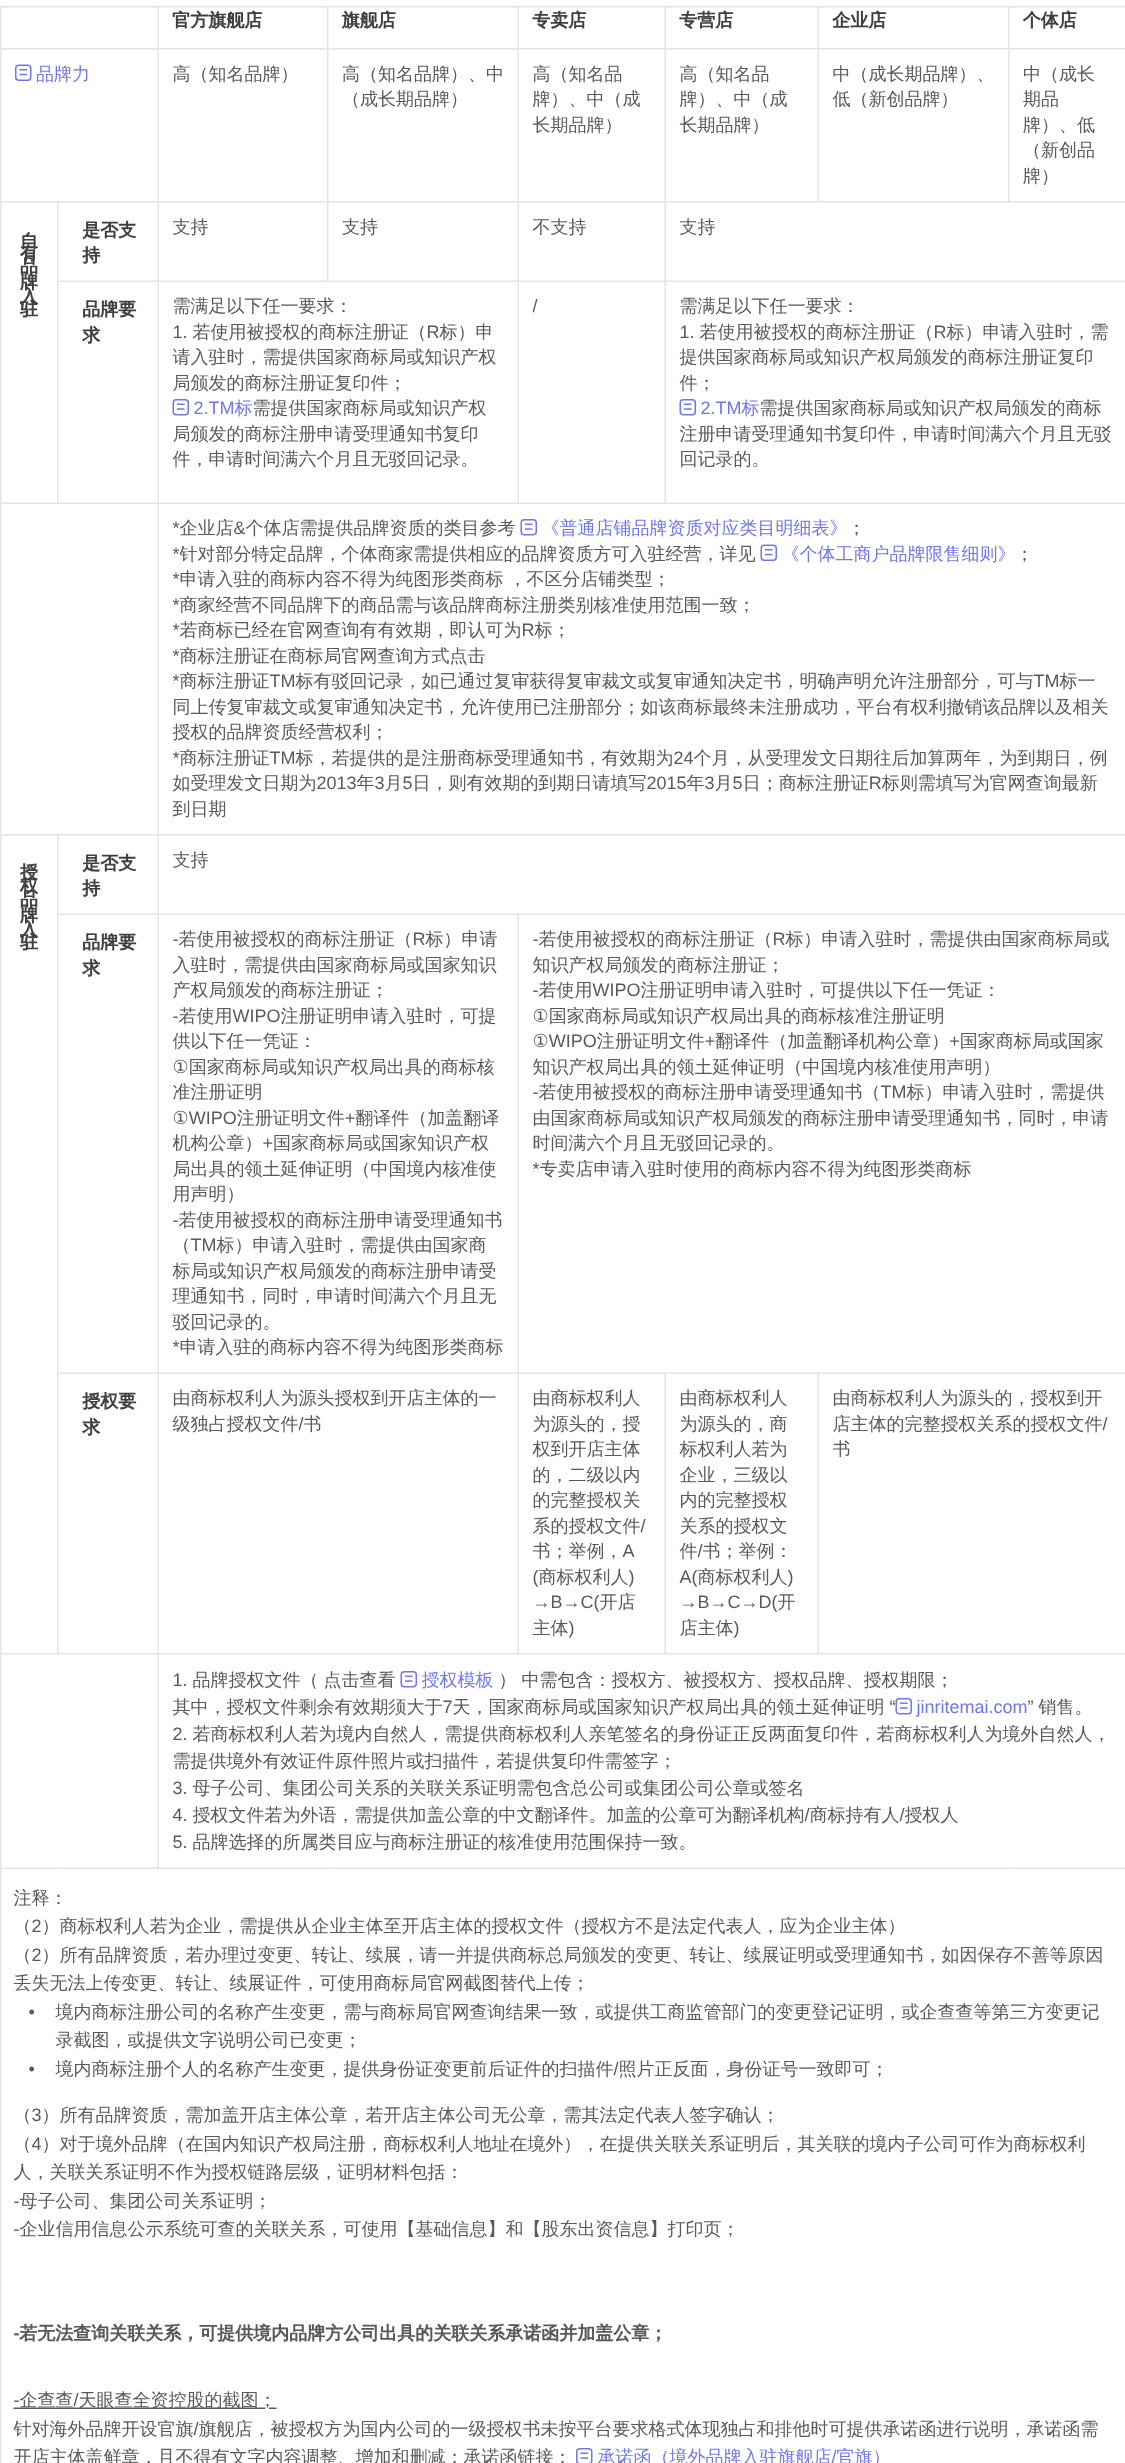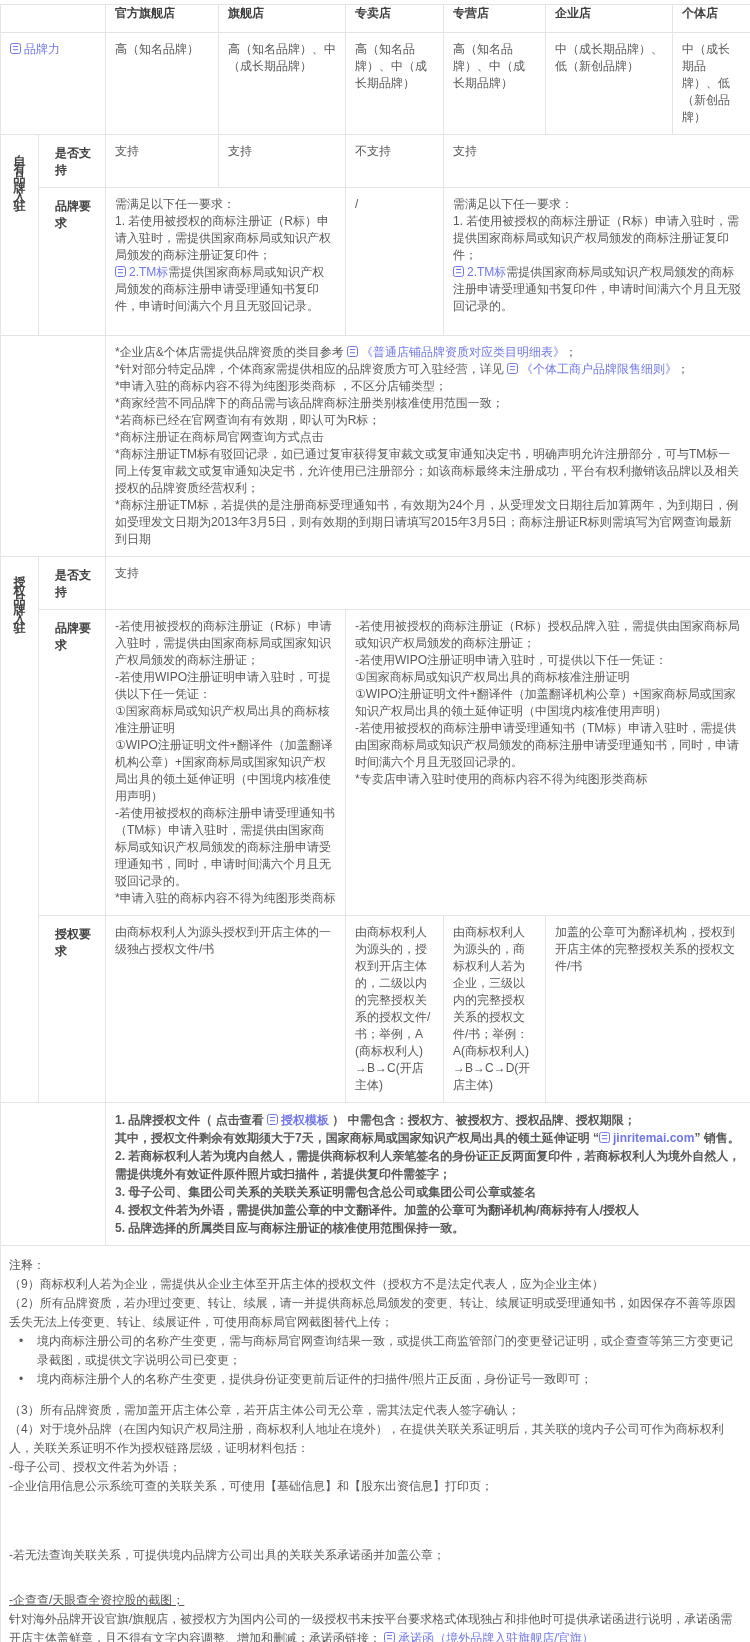--- a/index.html
+++ b/index.html
@@ -33,38 +33,38 @@
   .doc-icon{
     display:inline-block;width:11px;height:11px;position:relative;
     border:1.3px solid var(--link);border-radius:2.5px;
     vertical-align:-1px;margin-right:3px;
   }
   .doc-icon::before{
     content:"";position:absolute;left:2px;right:2px;top:2.2px;height:1.3px;
     background:var(--link);box-shadow:0 3.2px 0 var(--link);
   }
   .notes-cell{line-height:17px;}
-  .authnotes-cell{line-height:18px;font-weight:bold;}
+  .authnotes-cell{line-height:18px;}
   
   .h-header td{height:28px;}
   .h-power td{height:84px;}
   .h-supp td{height:48px;}
   .h-req td{height:148px;}
   .h-notes td{height:184px;}
   .h-asupp td{height:48px;}
   .h-areq td{height:278px;}
   .h-aauth td{height:152px;}
   .h-anotes td{height:135px;}
   
   .foot-cell{padding:10px 8px 14px 8px;line-height:19px;font-size:12px;}
   .foot-cell p{margin:0;}
   .bullet-line{display:flex;padding-left:10px;}
   .bullet-line .b{width:18px;flex:none;}
   .gap-12{margin-top:12px !important;}
-  .gap-50{margin-top:50px !important;}
+  .gap-50{margin-top:50px !important;font-weight:bold;}
   .gap-26{margin-top:26px !important;text-decoration:underline;}
 </style>
 </head>
 <body>
 
 <div class="page">
 <table>
   <colgroup>
     <col style="width:38px">
         <col style="width:67px">
@@ -155,65 +155,65 @@
     <td class="row-label">品牌要求</td>
     <td colspan="2">
       <p>-若使用被授权的商标注册证（R标）申请入驻时，需提供由国家商标局或国家知识产权局颁发的商标注册证；</p>
       <p>-若使用WIPO注册证明申请入驻时，可提供以下任一凭证：</p>
       <p>①国家商标局或知识产权局出具的商标核准注册证明</p>
       <p>①WIPO注册证明文件+翻译件（加盖翻译机构公章）+国家商标局或国家知识产权局出具的领土延伸证明（中国境内核准使用声明）</p>
       <p>-若使用被授权的商标注册申请受理通知书（TM标）申请入驻时，需提供由国家商标局或知识产权局颁发的商标注册申请受理通知书，同时，申请时间满六个月且无驳回记录的。</p>
       <p>*申请入驻的商标内容不得为纯图形类商标</p>
     </td>
     <td colspan="4">
-      <p>-若使用被授权的商标注册证（R标）授权品牌入驻，需提供由国家商标局或知识产权局颁发的商标注册证；</p>
+      <p>-若使用被授权的商标注册证（R标）申请入驻时，需提供由国家商标局或知识产权局颁发的商标注册证；</p>
       <p>-若使用WIPO注册证明申请入驻时，可提供以下任一凭证：</p>
       <p>①国家商标局或知识产权局出具的商标核准注册证明</p>
       <p>①WIPO注册证明文件+翻译件（加盖翻译机构公章）+国家商标局或国家知识产权局出具的领土延伸证明（中国境内核准使用声明）</p>
       <p>-若使用被授权的商标注册申请受理通知书（TM标）申请入驻时，需提供由国家商标局或知识产权局颁发的商标注册申请受理通知书，同时，申请时间满六个月且无驳回记录的。</p>
       <p>*专卖店申请入驻时使用的商标内容不得为纯图形类商标</p>
     </td>
   </tr>
 
   <tr class="h-aauth">
     <td class="row-label">授权要求</td>
     <td colspan="2">由商标权利人为源头授权到开店主体的一级独占授权文件/书</td>
     <td>由商标权利人为源头的，授权到开店主体的，二级以内的完整授权关系的授权文件/书；举例，A(商标权利人)→B→C(开店主体)</td>
     <td>由商标权利人为源头的，商标权利人若为企业，三级以内的完整授权关系的授权文件/书；举例：A(商标权利人)→B→C→D(开店主体)</td>
-    <td colspan="2">加盖的公章可为翻译机构，授权到开店主体的完整授权关系的授权文件/书</td>
+    <td colspan="2">由商标权利人为源头的，授权到开店主体的完整授权关系的授权文件/书</td>
   </tr>
 
   <tr class="h-anotes">
     <td colspan="2"></td>
     <td colspan="6" class="authnotes-cell">
       <p><span>1. 品牌授权文件（ 点击查看 </span><span class="lnk"><span class="doc-icon"></span><span>授权模板</span></span><span> ） 中需包含：授权方、被授权方、授权品牌、授权期限；</span></p>
       <p><span>其中，授权文件剩余有效期须大于7天，国家商标局或国家知识产权局出具的领土延伸证明 “</span><span class="lnk"><span class="doc-icon"></span><span>jinritemai.com</span></span><span>” 销售。</span></p>
       <p>2. 若商标权利人若为境内自然人，需提供商标权利人亲笔签名的身份证正反两面复印件，若商标权利人为境外自然人，需提供境外有效证件原件照片或扫描件，若提供复印件需签字；</p>
       <p>3. 母子公司、集团公司关系的关联关系证明需包含总公司或集团公司公章或签名</p>
       <p>4. 授权文件若为外语，需提供加盖公章的中文翻译件。加盖的公章可为翻译机构/商标持有人/授权人</p>
       <p>5. 品牌选择的所属类目应与商标注册证的核准使用范围保持一致。</p>
     </td>
   </tr>
 
   <tr>
     <td colspan="8" class="foot-cell">
       <p>注释：</p>
-      <p>（9）商标权利人若为企业，需提供从企业主体至开店主体的授权文件（授权方不是法定代表人，应为企业主体）</p>
+      <p>（2）商标权利人若为企业，需提供从企业主体至开店主体的授权文件（授权方不是法定代表人，应为企业主体）</p>
       <p>（2）所有品牌资质，若办理过变更、转让、续展，请一并提供商标总局颁发的变更、转让、续展证明或受理通知书，如因保存不善等原因丢失无法上传变更、转让、续展证件，可使用商标局官网截图替代上传；</p>
       <p class="bullet-line">
               <span class="b">•</span>
               <span>境内商标注册公司的名称产生变更，需与商标局官网查询结果一致，或提供工商监管部门的变更登记证明，或企查查等第三方变更记录截图，或提供文字说明公司已变更；</span>
             </p>
       <p class="bullet-line">
               <span class="b">•</span>
               <span>境内商标注册个人的名称产生变更，提供身份证变更前后证件的扫描件/照片正反面，身份证号一致即可；</span>
             </p>
       <p class="gap-12">（3）所有品牌资质，需加盖开店主体公章，若开店主体公司无公章，需其法定代表人签字确认；</p>
       <p>（4）对于境外品牌（在国内知识产权局注册，商标权利人地址在境外），在提供关联关系证明后，其关联的境内子公司可作为商标权利人，关联关系证明不作为授权链路层级，证明材料包括：</p>
-      <p>-母子公司、授权文件若为外语；</p>
+      <p>-母子公司、集团公司关系证明；</p>
       <p>-企业信用信息公示系统可查的关联关系，可使用【基础信息】和【股东出资信息】打印页；</p>
       <p class="gap-50">-若无法查询关联关系，可提供境内品牌方公司出具的关联关系承诺函并加盖公章；</p>
       <p class="gap-26">-企查查/天眼查全资控股的截图；</p>
       <p><span>针对海外品牌开设官旗/旗舰店，被授权方为国内公司的一级授权书未按平台要求格式体现独占和排他时可提供承诺函进行说明，承诺函需开店主体盖鲜章，且不得有文字内容调整、增加和删减；承诺函链接： </span><span class="lnk"><span class="doc-icon"></span><span>承诺函（境外品牌入驻旗舰店/官旗）</span></span></p>
       <p>（7）涉及文章、音乐影视等内容，需提供著作权授权、版权授权等授权文件；</p>
 
     </td>
   </tr>
 </tbody>
     </table>

